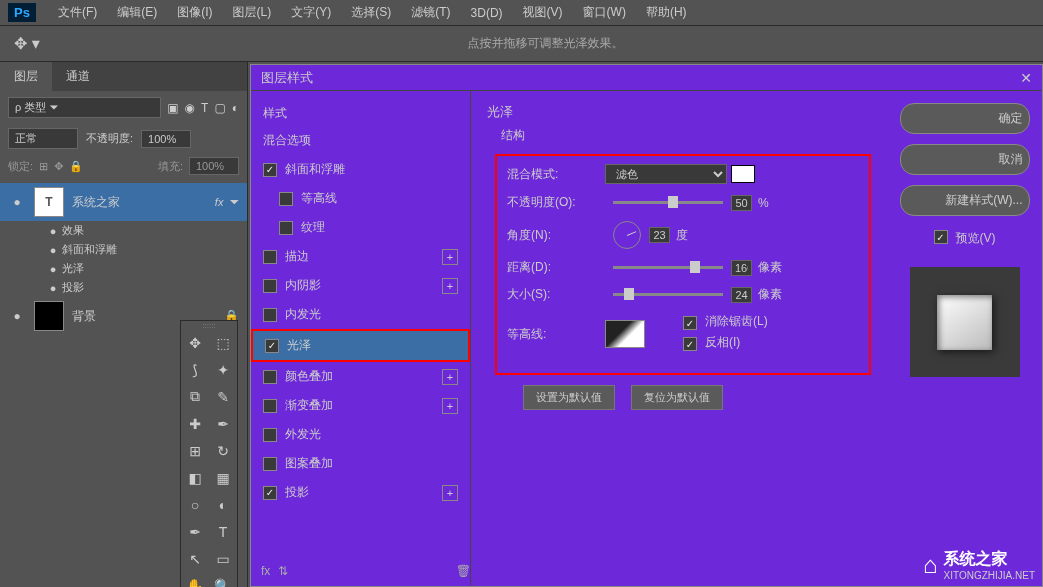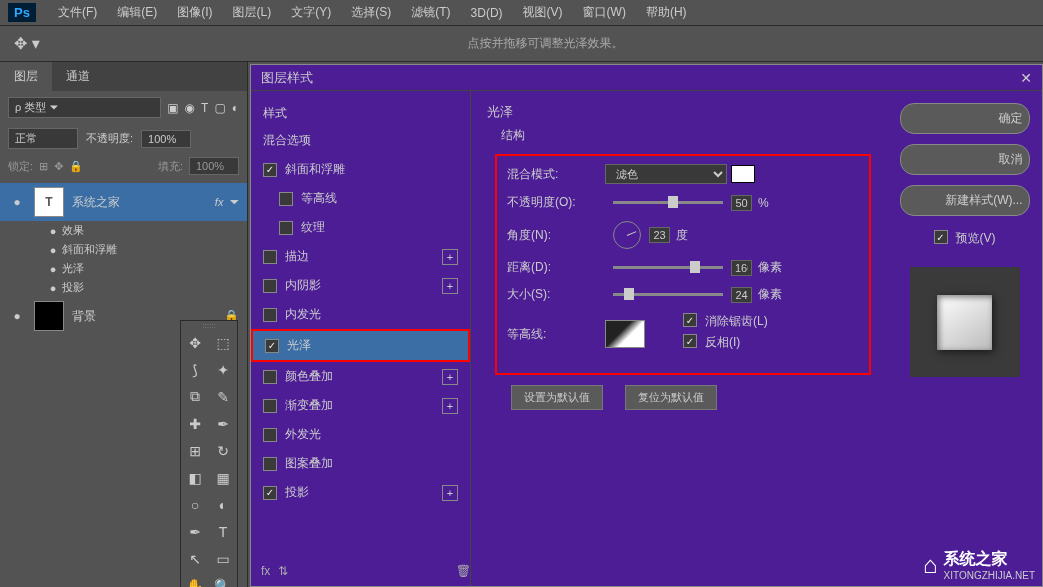--- a/index.html
+++ b/index.html
@@ -34,21 +34,21 @@
     .layer-name { flex: 1; }
     .fx-label { font-style: italic; font-size: 11px; margin-right: 6px; }
     .sub-effect { padding: 2px 8px 2px 44px; display: flex; align-items: center; font-size: 11px; }
     .sub-effect .eye-icon { width: 18px; }
     
     .toolbox { position: absolute; left: 180px; top: 320px; width: 58px; background: #535353; border: 1px solid #2a2a2a; }
     .toolbox-handle { height: 8px; display: flex; align-items: center; justify-content: center; font-size: 8px; color: #888; }
     .tool-row { display: flex; }
     .tool-cell { width: 29px; height: 27px; display: flex; align-items: center; justify-content: center; font-size: 14px; cursor: pointer; }
     
-    .dialog { position: absolute; left: 250px; top: 64px; width: 793px; height: 523px; background: #4c1d95; border: 1px solid #888; }
+    .dialog { position: absolute; left: 250px; top: 64px; width: 793px; height: 523px; background: #6d28d9; border: 1px solid #888; }
     .dialog-title-bar { height: 26px; display: flex; align-items: center; padding: 0 10px; border-bottom: 1px solid #444; }
     .dialog-title { flex: 1; font-size: 13px; }
     .dialog-close { cursor: pointer; font-size: 14px; }
     
     .dialog-body { display: flex; height: calc(100% - 26px); }
     
     .styles-list { width: 220px; border-right: 1px solid #444; padding: 10px 0; }
     .style-header { padding: 4px 12px; font-size: 12px; }
     .style-item { display: flex; align-items: center; padding: 6px 12px; font-size: 12px; position: relative; }
     .style-item.selected { background: #3a6ea5; border: 2px solid #f00; }
@@ -66,22 +66,22 @@
     .setting-label { width: 90px; text-align: left; margin-right: 8px; }
     .setting-select { background: #393939; border: 1px solid #666; padding: 2px 6px; width: 122px; font-size: 11px; color: #ccc; }
     .color-swatch { width: 24px; height: 18px; background: #fff; border: 1px solid #000; margin-left: 4px; }
     .slider { flex: 0 0 110px; height: 3px; background: #888; position: relative; margin: 0 8px; }
     .slider-thumb { position: absolute; top: -5px; width: 10px; height: 12px; background: #ccc; }
     .num-input { width: 21px; background: #393939; border: 1px solid #666; padding: 1px 3px; text-align: center; font-size: 11px; color: #ccc; }
     .unit { margin-left: 6px; }
     .angle-dial { width: 28px; height: 28px; border: 1px solid #888; border-radius: 50%; margin: 0 8px; position: relative; }
     .angle-dial::after { content: ""; position: absolute; left: 50%; top: 50%; width: 10px; height: 1px; background: #ccc; transform: rotate(-23deg); transform-origin: left; }
     .contour-thumb { width: 40px; height: 28px; border: 1px solid #888; background: linear-gradient(135deg, #222 40%, #fff 60%); margin-right: 10px; }
-    .check-label { display: flex; align-items: flex-start; margin-bottom: 4px; padding-left: 28px; }
-    .btn-row { display: flex; gap: 22px; margin-left: 24px; }
+    .check-label { display: flex; align-items: flex-end; margin-bottom: 4px; padding-left: 28px; }
+    .btn-row { display: flex; gap: 16px; margin-left: 36px; }
     .flat-btn { background: #5a5a5a; border: 1px solid #777; padding: 4px 12px; font-size: 11px; cursor: pointer; color: #ccc; }
     
     .dialog-right { width: 155px; padding: 12px; display: flex; flex-direction: column; align-items: center; gap: 10px; }
     .pill-btn { width: 130px; padding: 6px; border: 1px solid #888; border-radius: 14px; text-align: right; font-size: 12px; cursor: pointer; background: #5a5a5a; }
     .preview-check { display: flex; align-items: flex-start; font-size: 12px; margin-top: 4px; }
     .preview-box { width: 110px; height: 110px; background: #3a3a3a; margin-top: 10px; display: flex; align-items: center; justify-content: center; }
     .preview-inner { width: 55px; height: 55px; background: linear-gradient(145deg, #fff, #bbb); box-shadow: inset 2px 2px 6px rgba(0,0,0,0.5), 2px 2px 8px rgba(0,0,0,0.6); }
     
     .callout-line { position: absolute; left: 472px; top: 320px; width: 80px; height: 80px; pointer-events: none; }
     

